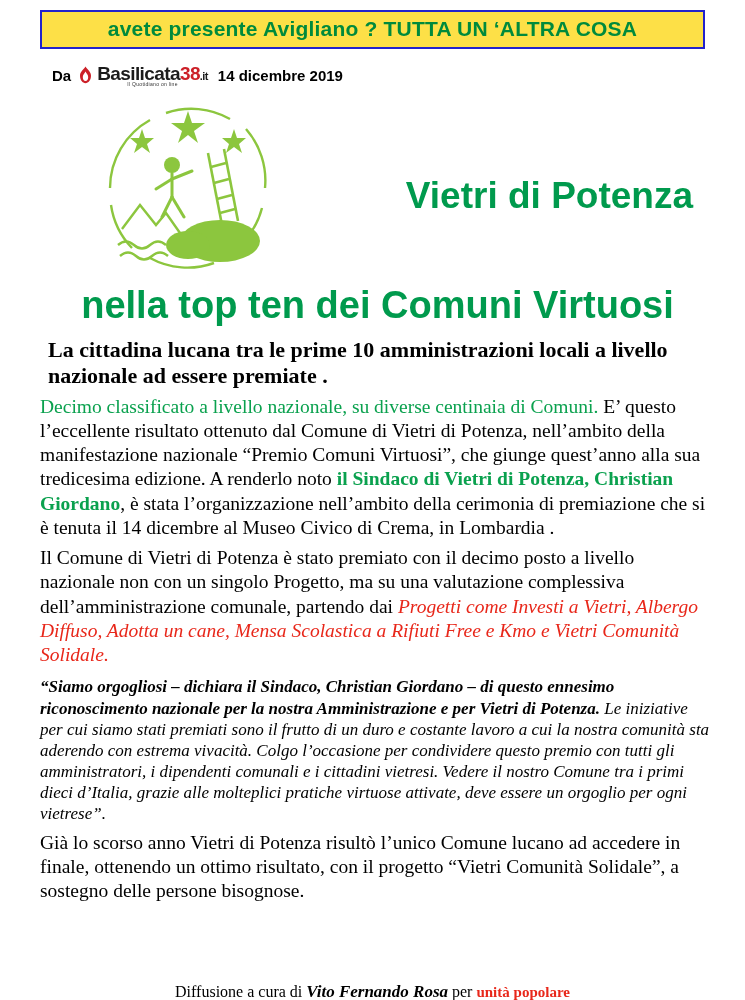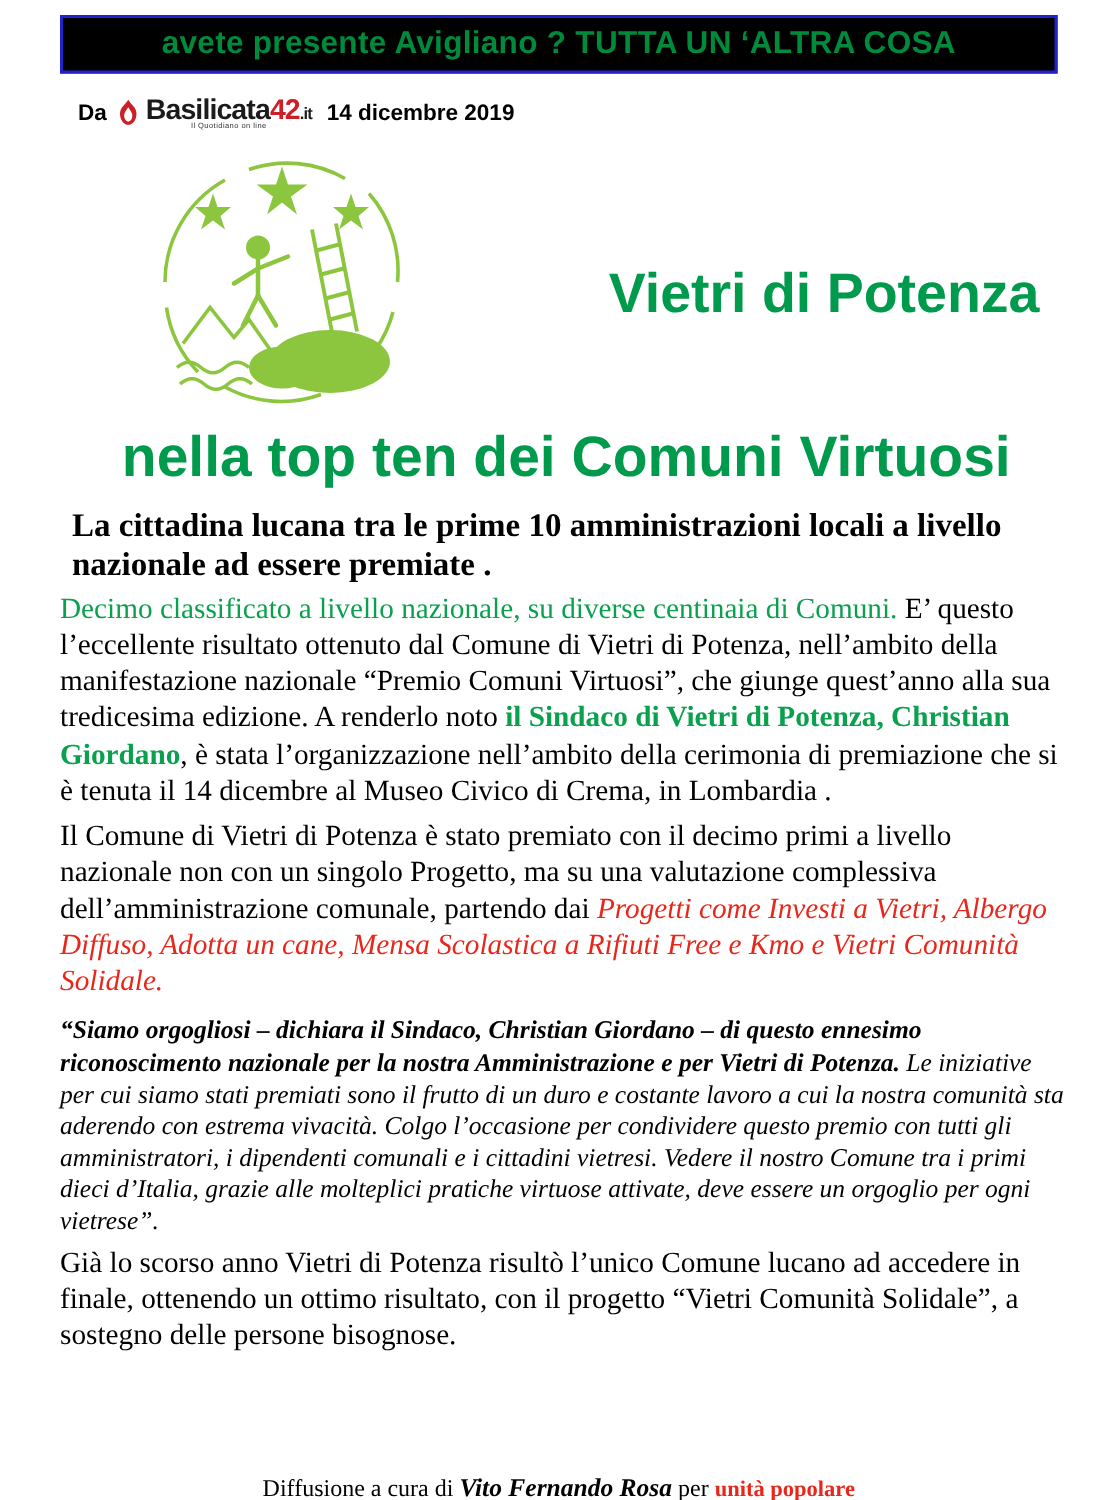--- a/index.html
+++ b/index.html
@@ -19,21 +19,21 @@
     width: 745px;
     height: 1000px;
     box-sizing: border-box;
     padding: 0 18px;
   }
 
   
   .banner {
     margin: 10px 22px 0 22px;
     border: 2px solid #2222cc;
-    background: #000000;
+    background: #fde047;
     text-align: center;
     padding: 5px 4px 6px 4px;
   }
   .banner-text {
     font-family: "Liberation Sans", sans-serif;
     font-weight: bold;
     font-size: 21px;
     color: #008a3c;
     letter-spacing: 0.2px;
     white-space: nowrap;
@@ -199,21 +199,21 @@
   <div class="source-line">
     <span class="source-da">Da</span>
     <span class="logo">
       <span class="logo-mark">
         <svg width="17" height="18" viewBox="0 0 17 18" aria-hidden="true">
           <path d="M8.5 0.5 C6.5 4 3 5.5 3 9.8 C3 14 5.6 17.2 8.5 17.2 C11.4 17.2 14 14 14 9.8 C14 5.5 10.5 4 8.5 0.5 Z" fill="#cc2028"></path>
           <path d="M8.5 5.5 C7.4 7.6 5.8 8.6 5.8 11 C5.8 13.4 7 15 8.5 15 C10 15 11.2 13.4 11.2 11 C11.2 8.6 9.6 7.6 8.5 5.5 Z" fill="#ffffff"></path>
         </svg>
       </span>
       <span class="logo-stack">
-        <span class="logo-word"><span>Basilicata</span><span class="num">42</span><span class="dotit">.it</span></span>
+        <span class="logo-word"><span>Basilicata</span><span class="num">38</span><span class="dotit">.it</span></span>
         <span class="logo-sub">Il Quotidiano on line</span>
       </span>
     </span>
     <span class="source-date">14 dicembre 2019</span>
   </div>
 
   <div class="head-block">
     <div class="emblem">
       <svg width="215" height="185" viewBox="0 0 215 185" aria-hidden="true">
         <g fill="none" stroke="#8cc63e" stroke-width="2.4">
@@ -268,21 +268,21 @@
   </div>
   <div class="title2">nella top ten dei Comuni  Virtuosi</div>
 
   <div class="lead">La cittadina lucana tra le prime 10 amministrazioni locali a livello nazionale ad essere premiate .</div>
 
   <div class="para">
     <span class="green">Decimo classificato a livello nazionale, su diverse centinaia di Comuni.</span><span> E’ questo l’eccellente risultato ottenuto dal Comune di Vietri di Potenza, nell’ambito della manifestazione nazionale “Premio Comuni Virtuosi”, che giunge quest’anno alla sua tredicesima edizione. A renderlo noto </span><span class="greenb">il Sindaco di Vietri di Potenza, Christian Giordano</span><span>, è stata l’organizzazione nell’ambito della cerimonia di premiazione che si è tenuta il 14 dicembre al Museo Civico di Crema, in Lombardia .</span>
   </div>
 
   <div class="para">
-    <span>Il Comune di Vietri di Potenza è stato premiato con il decimo primi a livello nazionale non con un singolo Progetto, ma su una valutazione complessiva dell’amministrazione comunale, partendo dai </span><span class="redi">Progetti come Investi a Vietri,  Albergo Diffuso,  Adotta un cane,  Mensa Scolastica a Rifiuti Free e Kmo  e  Vietri Comunità Solidale.</span>
+    <span>Il Comune di Vietri di Potenza è stato premiato con il decimo posto a livello nazionale non con un singolo Progetto, ma su una valutazione complessiva dell’amministrazione comunale, partendo dai </span><span class="redi">Progetti come Investi a Vietri,  Albergo Diffuso,  Adotta un cane,  Mensa Scolastica a Rifiuti Free e Kmo  e  Vietri Comunità Solidale.</span>
   </div>
 
   <div class="quote">
     <span class="bi">“Siamo orgogliosi – dichiara il Sindaco, Christian Giordano – di questo ennesimo riconoscimento nazionale per la nostra Amministrazione e per Vietri di Potenza.</span><span class="it"> Le iniziative per cui siamo stati premiati sono il frutto di un duro e costante lavoro a cui la nostra comunità sta aderendo con estrema vivacità. Colgo l’occasione per condividere questo premio con tutti gli amministratori, i dipendenti comunali e i cittadini vietresi. Vedere il nostro Comune tra i primi dieci d’Italia, grazie alle molteplici pratiche virtuose attivate, deve essere un orgoglio per ogni vietrese”.</span>
   </div>
 
   <div class="para">Già lo scorso anno Vietri di Potenza risultò l’unico Comune lucano ad accedere in finale, ottenendo un ottimo risultato, con il progetto “Vietri Comunità Solidale”,  a sostegno delle persone bisognose.</div>
 
   <div class="footer">
     <span>Diffusione a cura di </span><span class="sig">Vito Fernando Rosa</span><span>  per </span><span class="up">unità popolare</span>

